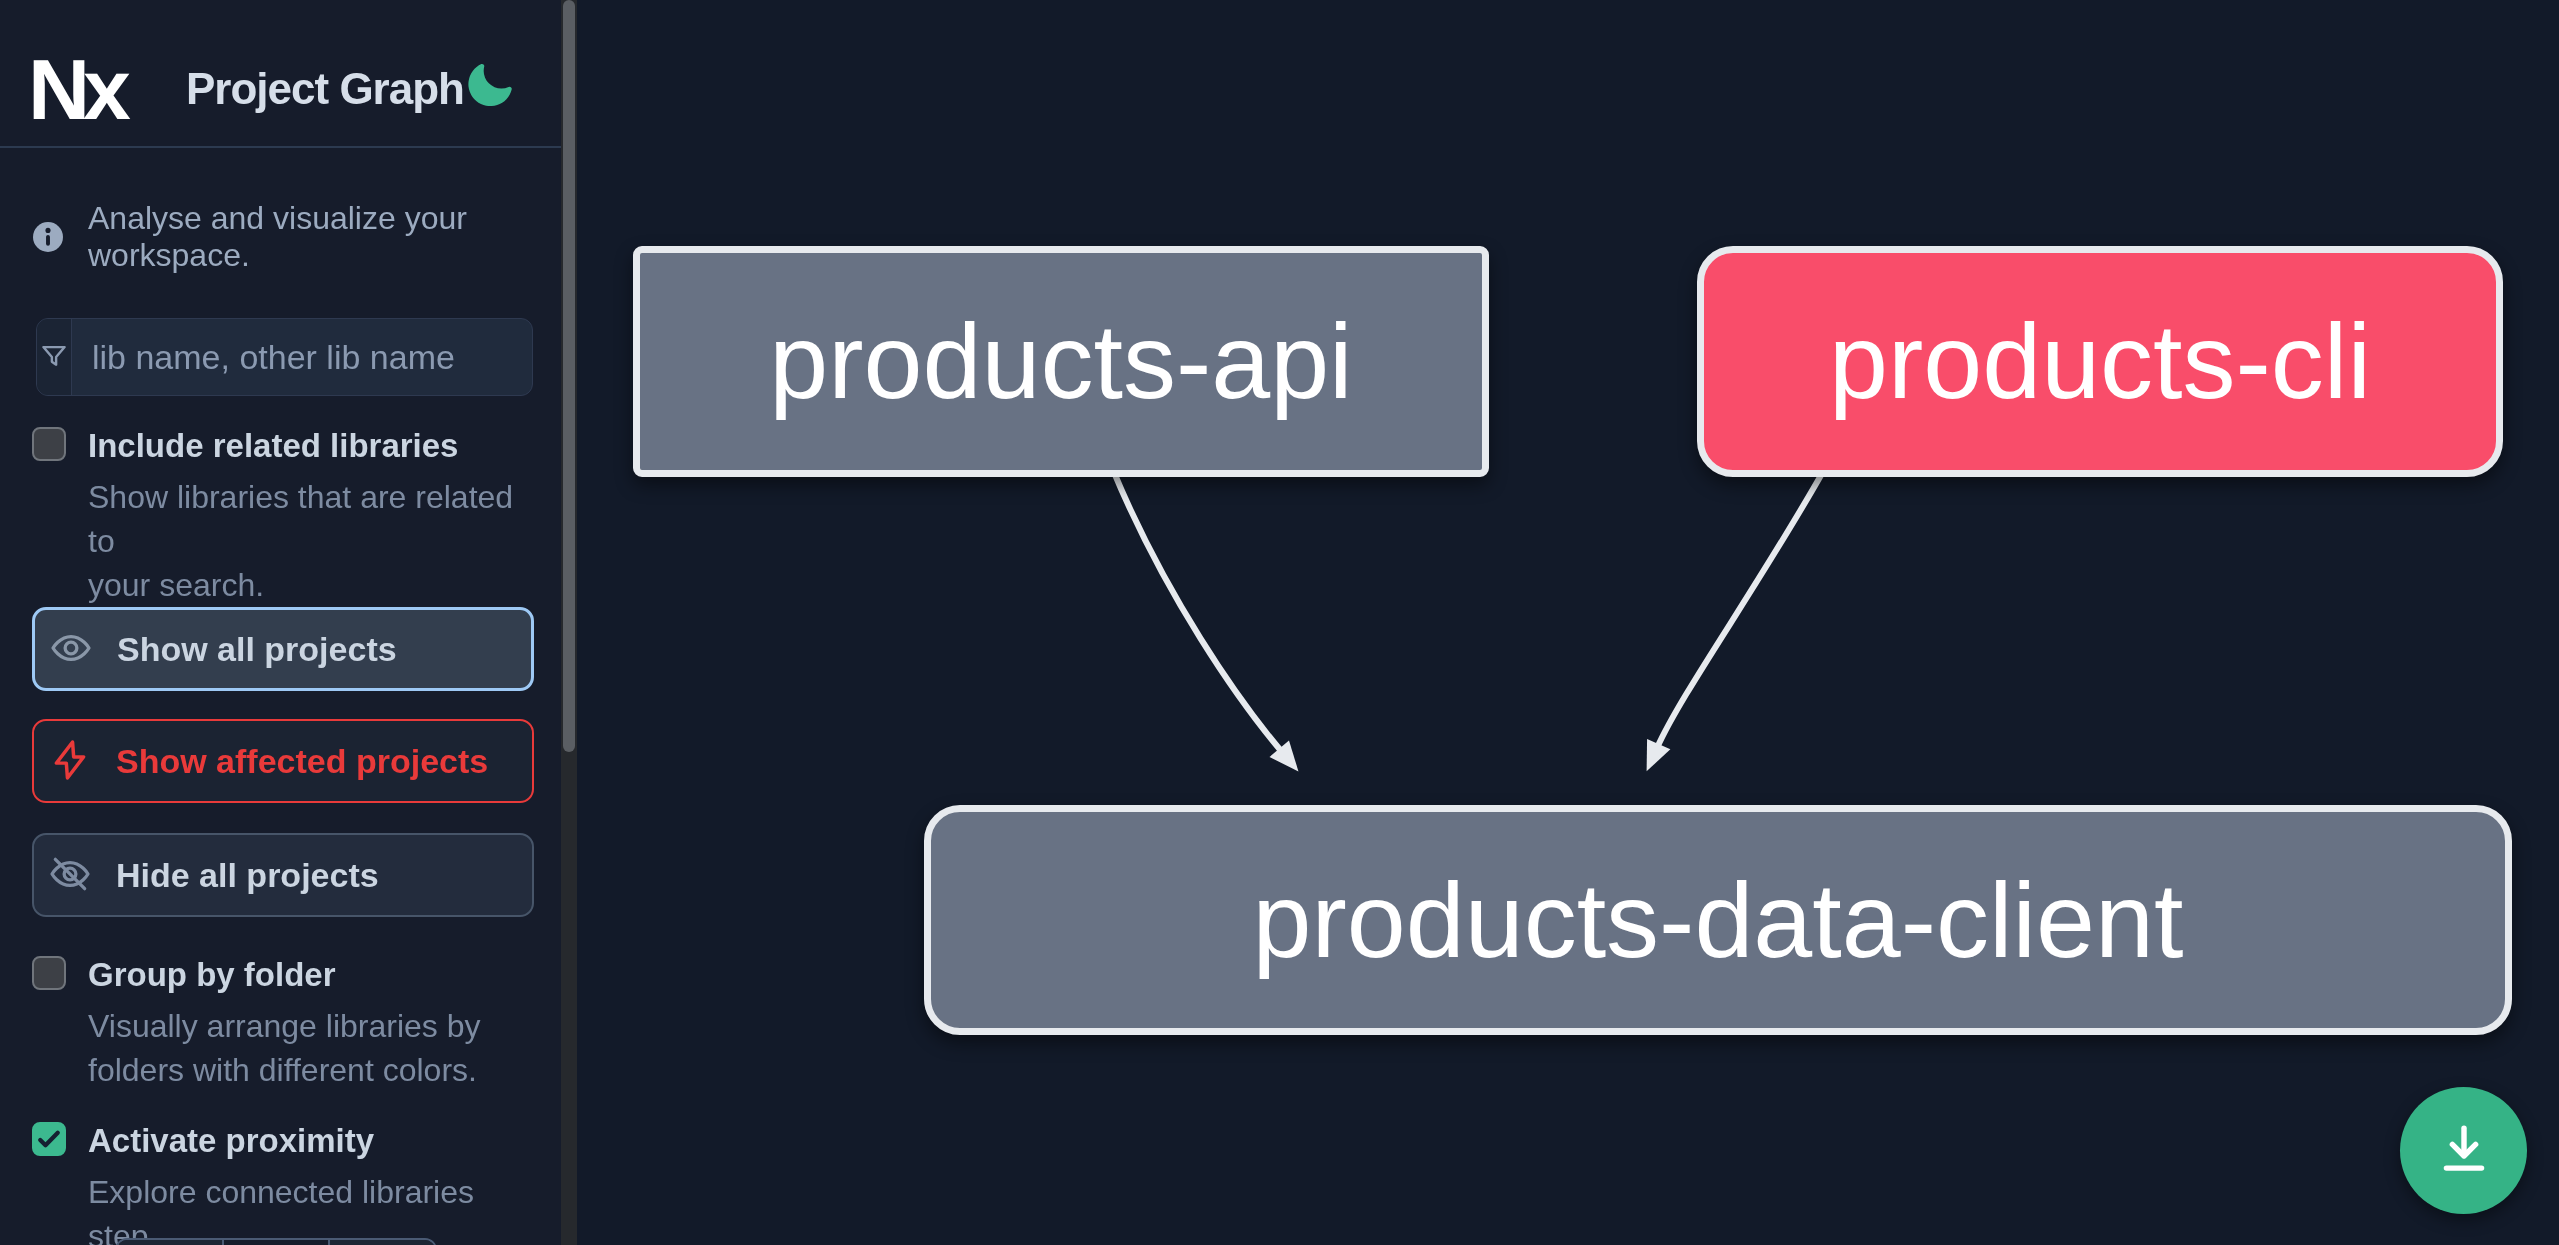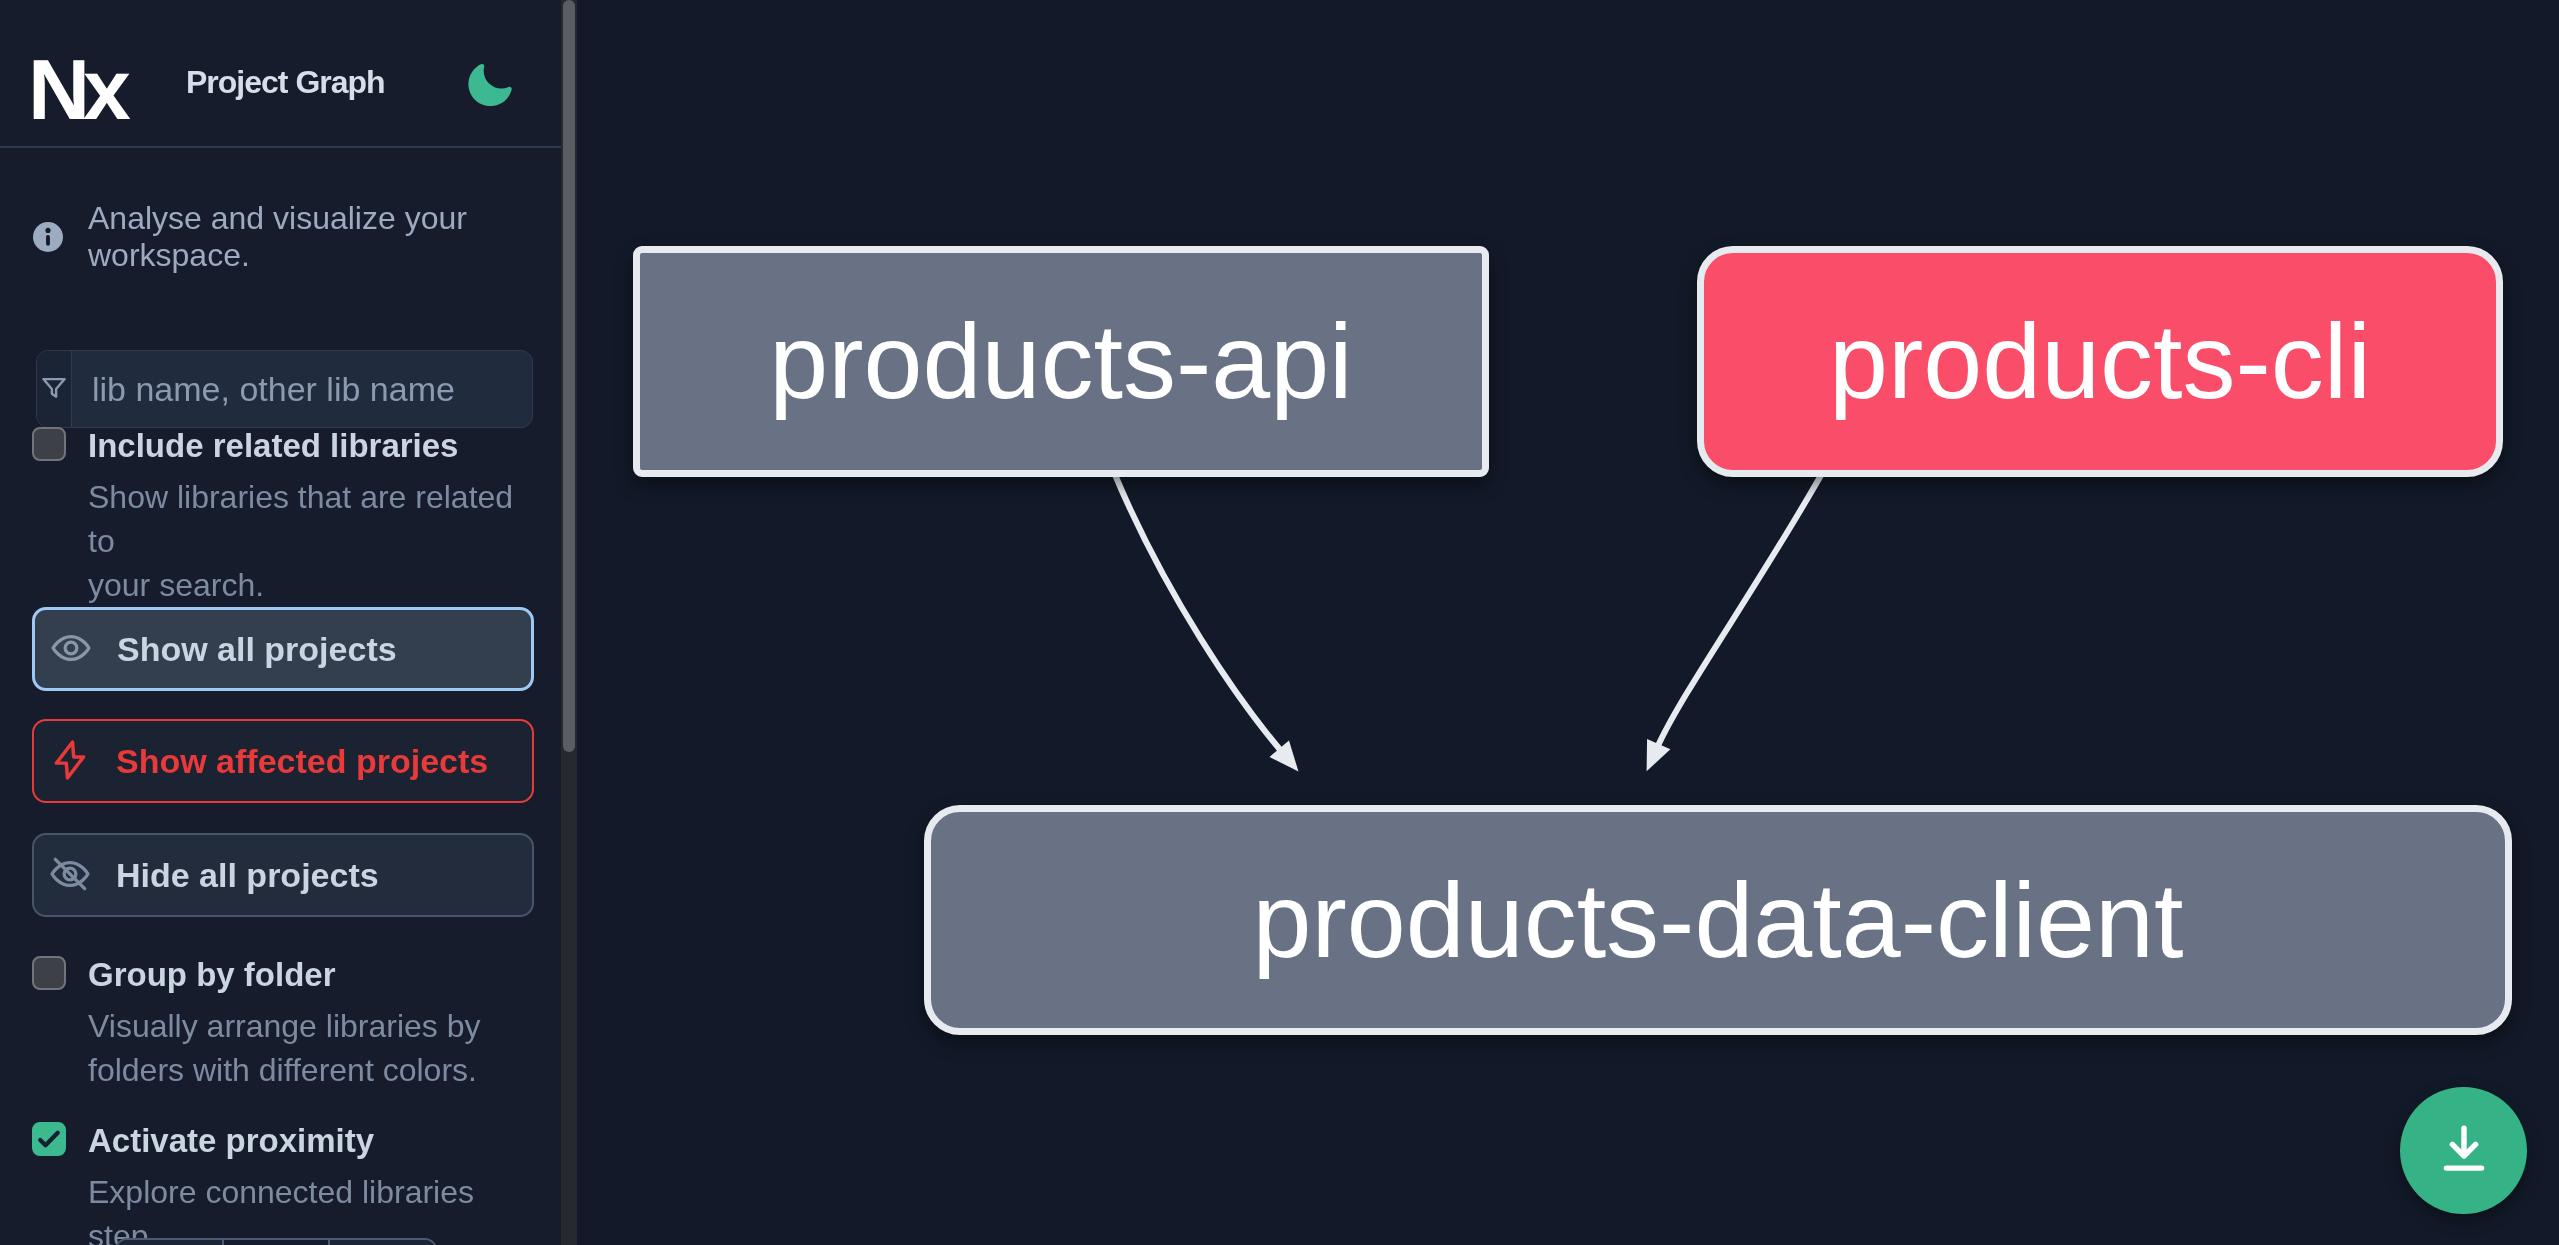--- a/index.html
+++ b/index.html
@@ -4,30 +4,30 @@
 <style>
   html,body{margin:0;padding:0;background:#000;}
   *{box-sizing:border-box;font-family:"Liberation Sans",sans-serif;}
   .stage{position:relative;width:2559px;height:1245px;overflow:hidden;background:var(--canvas-bg,#121a29);}
 
   
   .sidebar{position:absolute;left:0;top:0;width:561px;height:1245px;background:var(--sidebar-bg,#161c2b);overflow:hidden;}
   .sb-header{position:absolute;left:0;top:0;width:561px;height:148px;border-bottom:2px solid var(--divider,#2c3a50);}
   .logo{position:absolute;left:28px;top:34px;width:110px;height:110px;color:var(--logo-white,#fff);
         font-size:86px;font-weight:800;letter-spacing:-7px;line-height:110px;}
-  .app-title{position:absolute;left:186px;top:64px;font-size:32px;font-weight:700;letter-spacing:-1px;color:var(--text-primary,#d6dee9);}
+  .app-title{position:absolute;left:186px;top:64px;font-size:44px;font-weight:700;letter-spacing:-1px;color:var(--text-primary,#d6dee9);}
   .moon-btn{position:absolute;left:462px;top:58px;width:56px;height:56px;background:none;border:none;padding:0;cursor:pointer;}
   .moon-btn svg{width:52px;height:52px;}
 
   .tagline-row{position:absolute;left:30px;top:200px;display:flex;align-items:center;gap:22px;}
   .info-icon svg{width:36px;height:36px;display:block;}
   .tagline{font-size:32px;color:#9cabc0;}
 
   .search{position:absolute;left:36px;top:318px;width:497px;height:78px;background:var(--input-bg,#202b3d);
-          border:1px solid #2e3950;border-radius:12px;display:flex;align-items:stretch;overflow:hidden;margin-top:32px;}
+          border:1px solid #2e3950;border-radius:12px;display:flex;align-items:stretch;overflow:hidden;}
   .search-icon-seg{width:64px;display:flex;align-items:center;justify-content:center;background:var(--input-icon-bg,#1b2434);border-right:1px solid #2e3950;}
   .search-icon-seg svg{width:34px;height:34px;}
   .search input{flex:1;border:none;outline:none;background:transparent;color:var(--text-primary,#d6dee9);
           font-size:34px;padding:0 20px;}
   .search input::placeholder{color:var(--placeholder,#8b9ab1);}
 
   .opt{position:absolute;left:32px;width:502px;}
   .opt-box{position:absolute;left:0;top:0;width:34px;height:34px;border-radius:8px;
            background:var(--checkbox-bg,#3d4046);border:2px solid var(--checkbox-border,#70757c);cursor:pointer;}
   .opt-box svg{display:none;width:30px;height:30px;margin:0 auto;}

